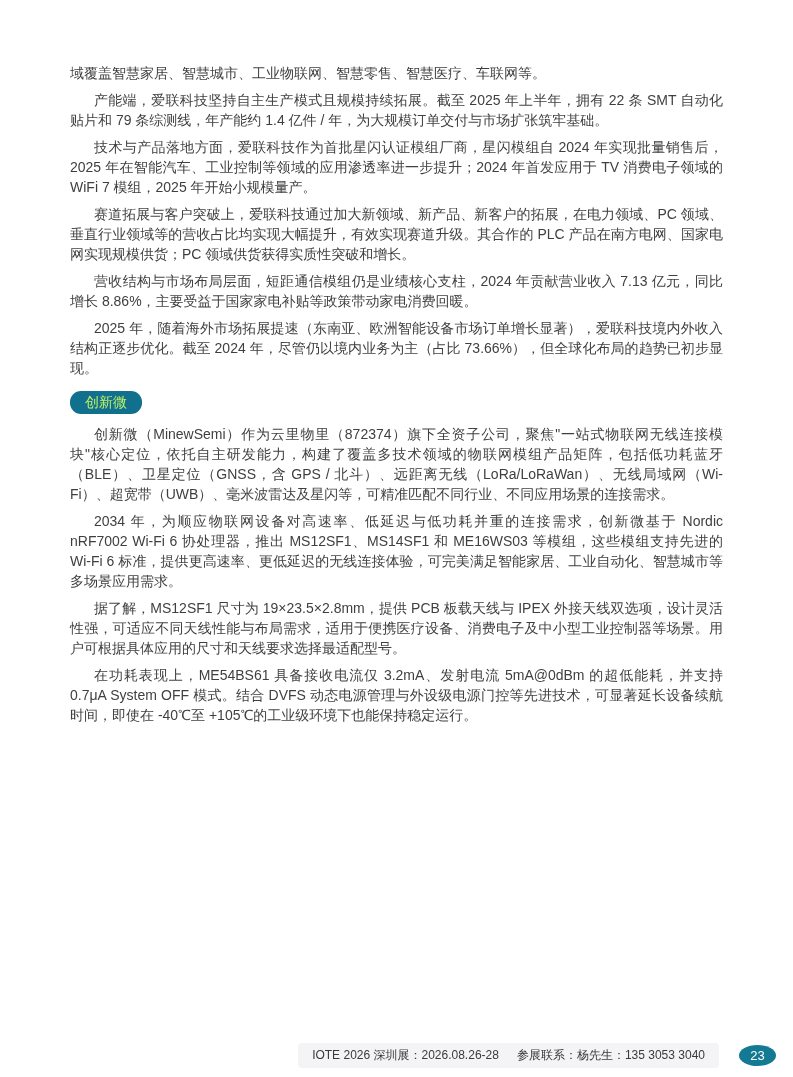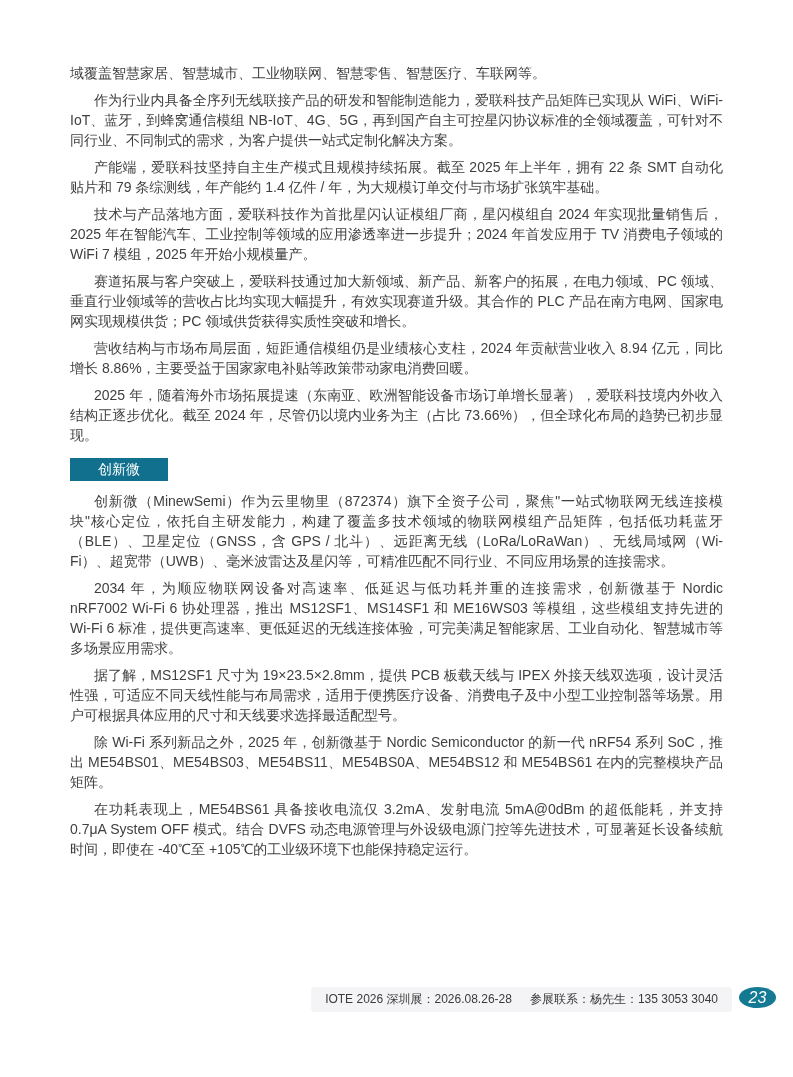--- a/index.html
+++ b/index.html
@@ -26,79 +26,78 @@
     line-height: 20px;
     text-align: justify;
     text-indent: 24px;
     margin-bottom: 7px;
     word-break: break-word;
   }
   .para.no-indent { text-indent: 0; }
   .section-badge {
     display: inline-block;
     background: #11708e;
-    color: #ffffff;
+    color: #bef264;
     font-size: 14px;
     line-height: 15px;
-    padding: 4px 28px;
+    padding: 4px 15px;
     margin: 6px 0 10px 0;
+    border-radius: 11px;
   }
   .footer {
     position: absolute;
-    top: 987px;
+    top: 1043px;
     right: 17px;
     display: flex;
-    gap: 7px;
+    align-items: center;
+    gap: 20px;
   }
   .footer-strip {
     background: #f4f4f6;
     border-radius: 4px;
     padding: 4px 14px;
     display: flex;
     align-items: center;
     gap: 18px;
     font-size: 12px;
     color: #3a3a3a;
     white-space: nowrap;
   }
   .page-num {
     width: 37px; height: 21px;
     border-radius: 50%;
     background: #147a94;
     color: #ffffff;
-    font-size: 16px;
+    font-size: 13px;
     display: flex;
     align-items: center;
     justify-content: center;
-    font-style: italic;
   }
 </style>
 </head>
 <body>
 
 <div class="page">
   <div class="article">
 
     <p class="para no-indent">域覆盖智慧家居、智慧城市、工业物联网、智慧零售、智慧医疗、车联网等。</p>
 
-    <p class="para">作为行业内具备全序列无线联接产品的研发和智能制造能力，爱联科技产品矩阵已实现从 WiFi、WiFi-IoT、蓝牙，到蜂窝通信模组 NB-IoT、4G、5G，再到国产自主可控星闪协议标准的全领域覆盖，可针对不同行业、不同制式的需求，为客户提供一站式定制化解决方案。</p>
     <p class="para">产能端，爱联科技坚持自主生产模式且规模持续拓展。截至 2025 年上半年，拥有 22 条 SMT 自动化贴片和 79 条综测线，年产能约 1.4 亿件 / 年，为大规模订单交付与市场扩张筑牢基础。</p>
     <p class="para">技术与产品落地方面，爱联科技作为首批星闪认证模组厂商，星闪模组自 2024 年实现批量销售后，2025 年在智能汽车、工业控制等领域的应用渗透率进一步提升；2024 年首发应用于 TV 消费电子领域的 WiFi 7 模组，2025 年开始小规模量产。</p>
     <p class="para">赛道拓展与客户突破上，爱联科技通过加大新领域、新产品、新客户的拓展，在电力领域、PC 领域、垂直行业领域等的营收占比均实现大幅提升，有效实现赛道升级。其合作的 PLC 产品在南方电网、国家电网实现规模供货；PC 领域供货获得实质性突破和增长。</p>
-    <p class="para">营收结构与市场布局层面，短距通信模组仍是业绩核心支柱，2024 年贡献营业收入 8.94 亿元，同比增长 8.86%，主要受益于国家家电补贴等政策带动家电消费回暖。</p>
+    <p class="para">营收结构与市场布局层面，短距通信模组仍是业绩核心支柱，2024 年贡献营业收入 7.13 亿元，同比增长 8.86%，主要受益于国家家电补贴等政策带动家电消费回暖。</p>
     <p class="para">2025 年，随着海外市场拓展提速（东南亚、欧洲智能设备市场订单增长显著），爱联科技境内外收入结构正逐步优化。截至 2024 年，尽管仍以境内业务为主（占比 73.66%），但全球化布局的趋势已初步显现。</p>
 
     <div>
       <span class="section-badge">创新微</span>
     </div>
 
     <p class="para">创新微（MinewSemi）作为云里物里（872374）旗下全资子公司，聚焦"一站式物联网无线连接模块"核心定位，依托自主研发能力，构建了覆盖多技术领域的物联网模组产品矩阵，包括低功耗蓝牙（BLE）、卫星定位（GNSS，含 GPS / 北斗）、远距离无线（LoRa/LoRaWan）、无线局域网（Wi-Fi）、超宽带（UWB）、毫米波雷达及星闪等，可精准匹配不同行业、不同应用场景的连接需求。</p>
     <p class="para">2034 年，为顺应物联网设备对高速率、低延迟与低功耗并重的连接需求，创新微基于 Nordic nRF7002 Wi-Fi 6 协处理器，推出 MS12SF1、MS14SF1 和 ME16WS03 等模组，这些模组支持先进的 Wi-Fi 6 标准，提供更高速率、更低延迟的无线连接体验，可完美满足智能家居、工业自动化、智慧城市等多场景应用需求。</p>
     <p class="para">据了解，MS12SF1 尺寸为 19×23.5×2.8mm，提供 PCB 板载天线与 IPEX 外接天线双选项，设计灵活性强，可适应不同天线性能与布局需求，适用于便携医疗设备、消费电子及中小型工业控制器等场景。用户可根据具体应用的尺寸和天线要求选择最适配型号。</p>
-    <p class="para">除 Wi-Fi 系列新品之外，2025 年，创新微基于 Nordic Semiconductor 的新一代 nRF54 系列 SoC，推出 ME54BS01、ME54BS03、ME54BS11、ME54BS0A、ME54BS12 和 ME54BS61 在内的完整模块产品矩阵。</p>
     <p class="para">在功耗表现上，ME54BS61 具备接收电流仅 3.2mA、发射电流 5mA@0dBm 的超低能耗，并支持 0.7μA System OFF 模式。结合 DVFS 动态电源管理与外设级电源门控等先进技术，可显著延长设备续航时间，即使在 -40℃至 +105℃的工业级环境下也能保持稳定运行。</p>
   </div>
 
   <div class="footer">
     <div class="footer-strip">
       <span>IOTE 2026 深圳展：2026.08.26-28</span>
       <span>参展联系：杨先生：135 3053 3040</span>
     </div>
     <div class="page-num">23</div>
   </div>

